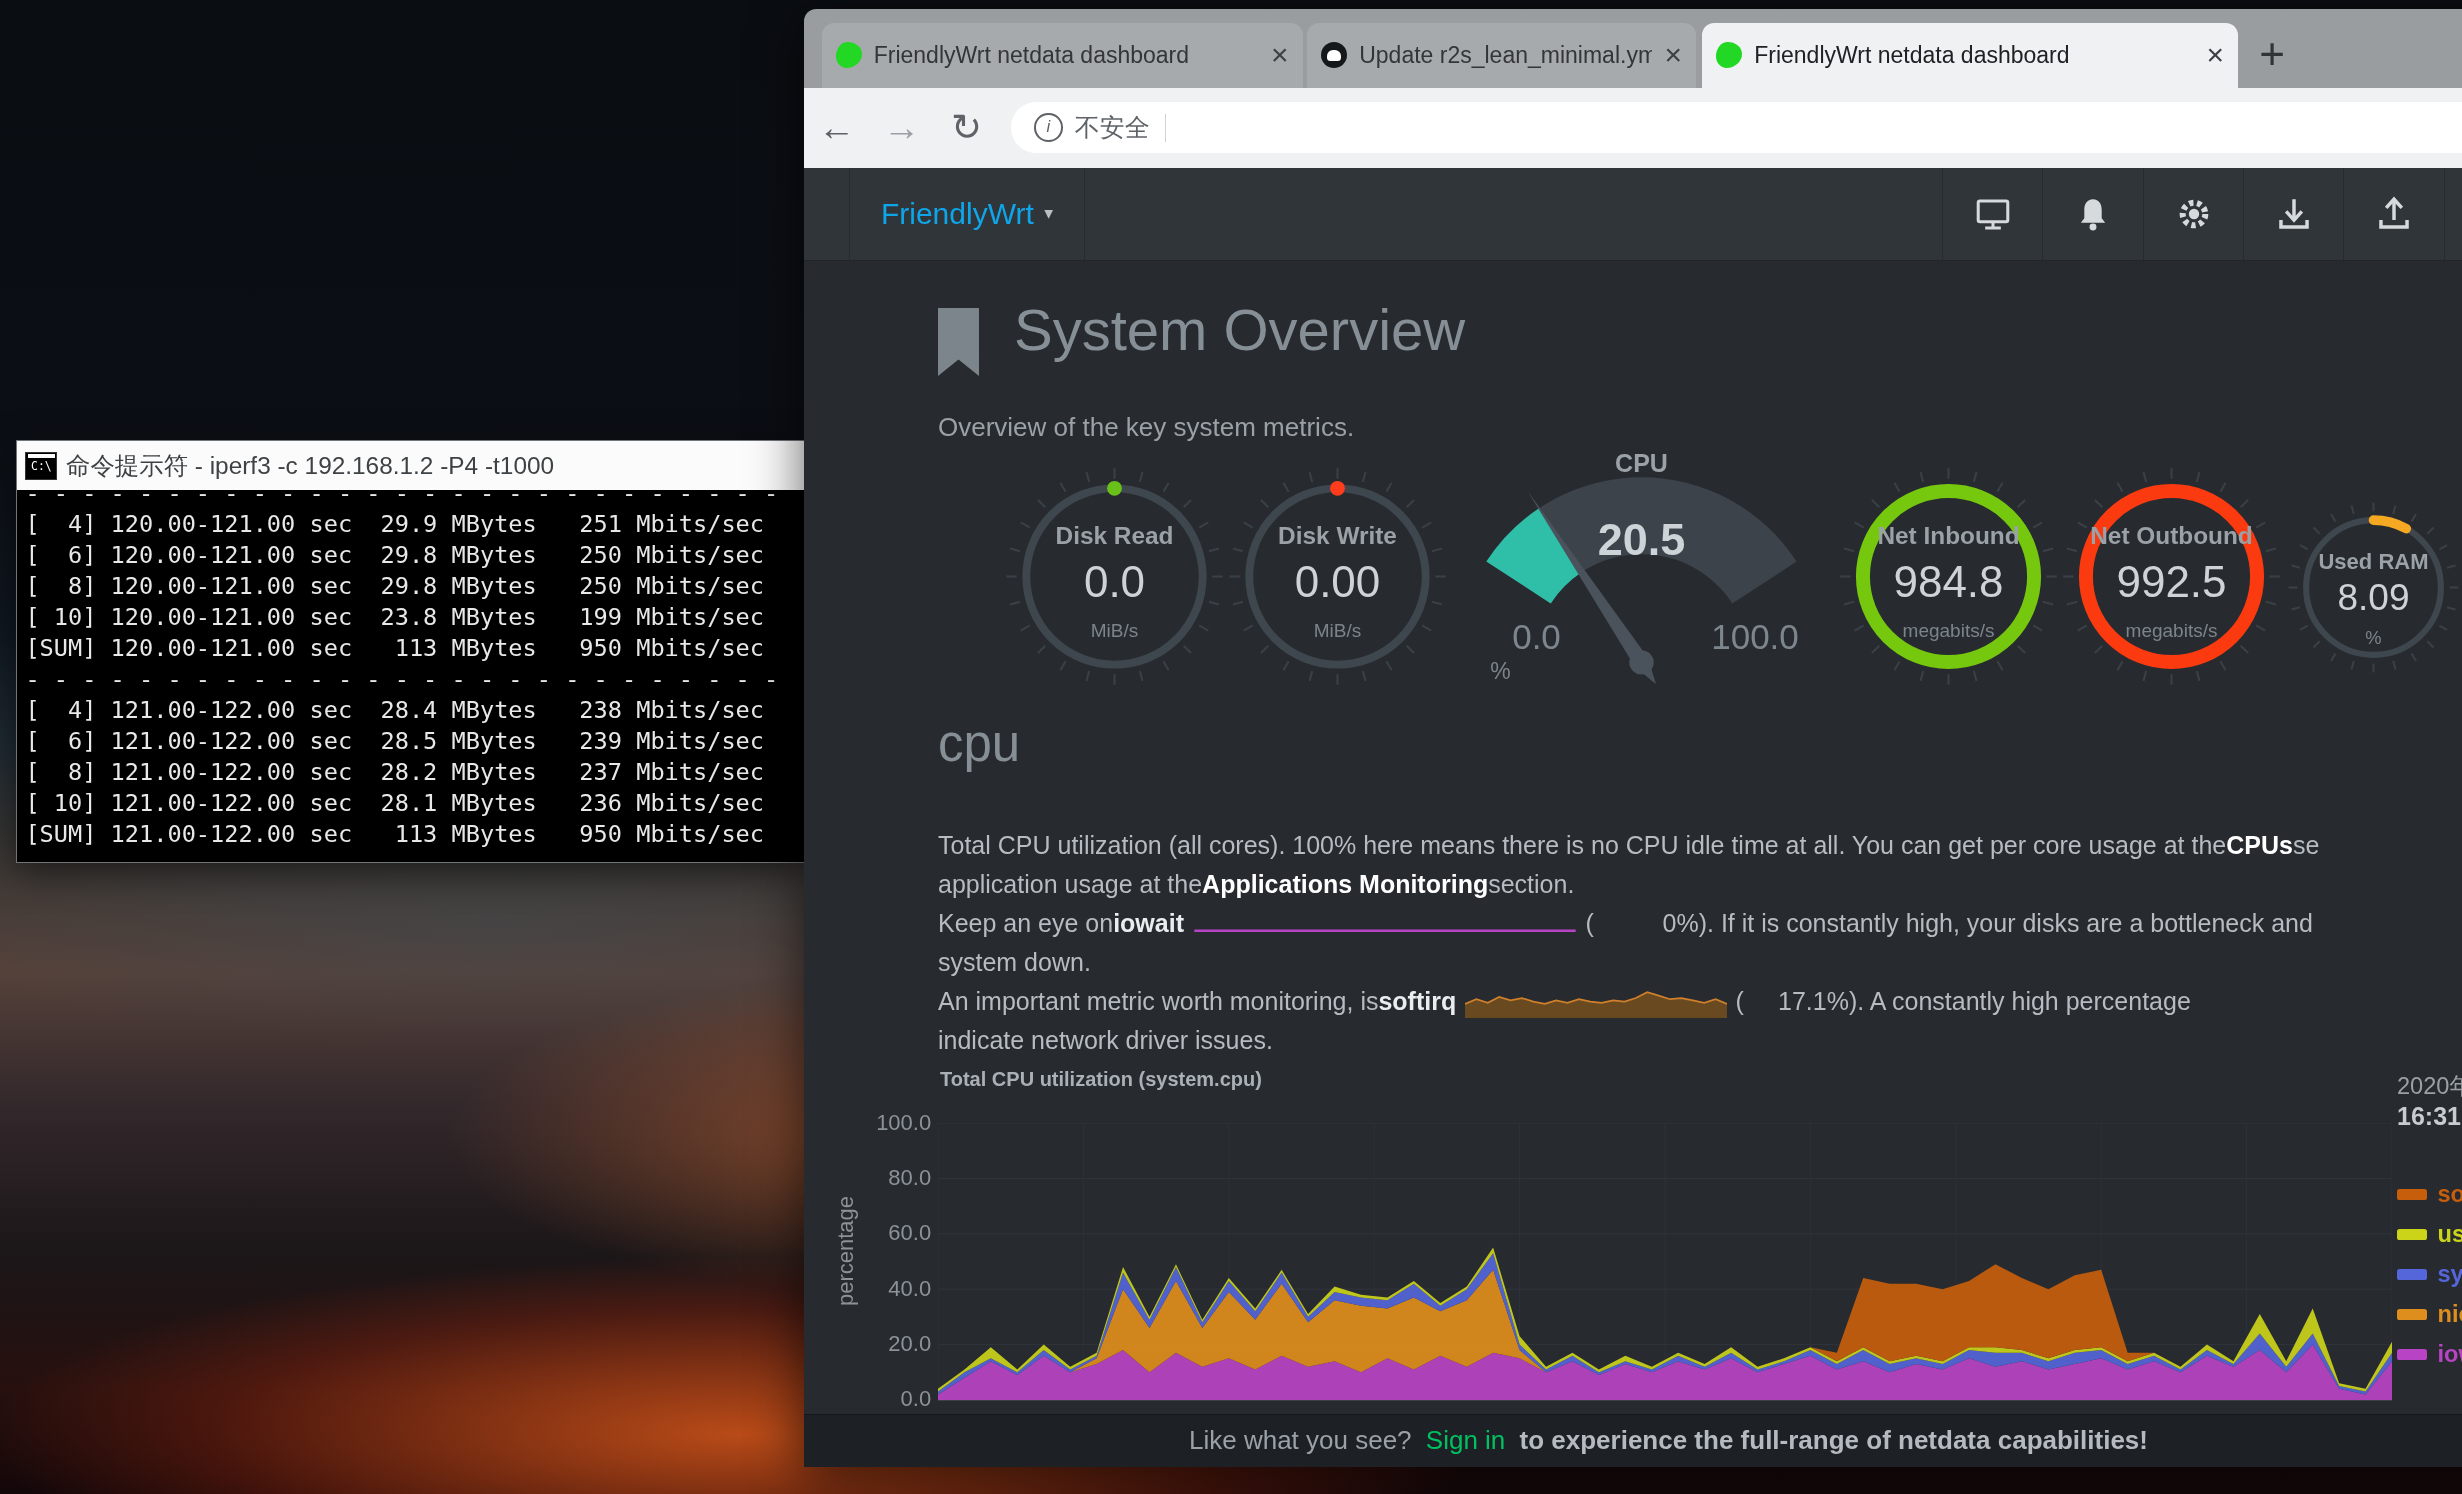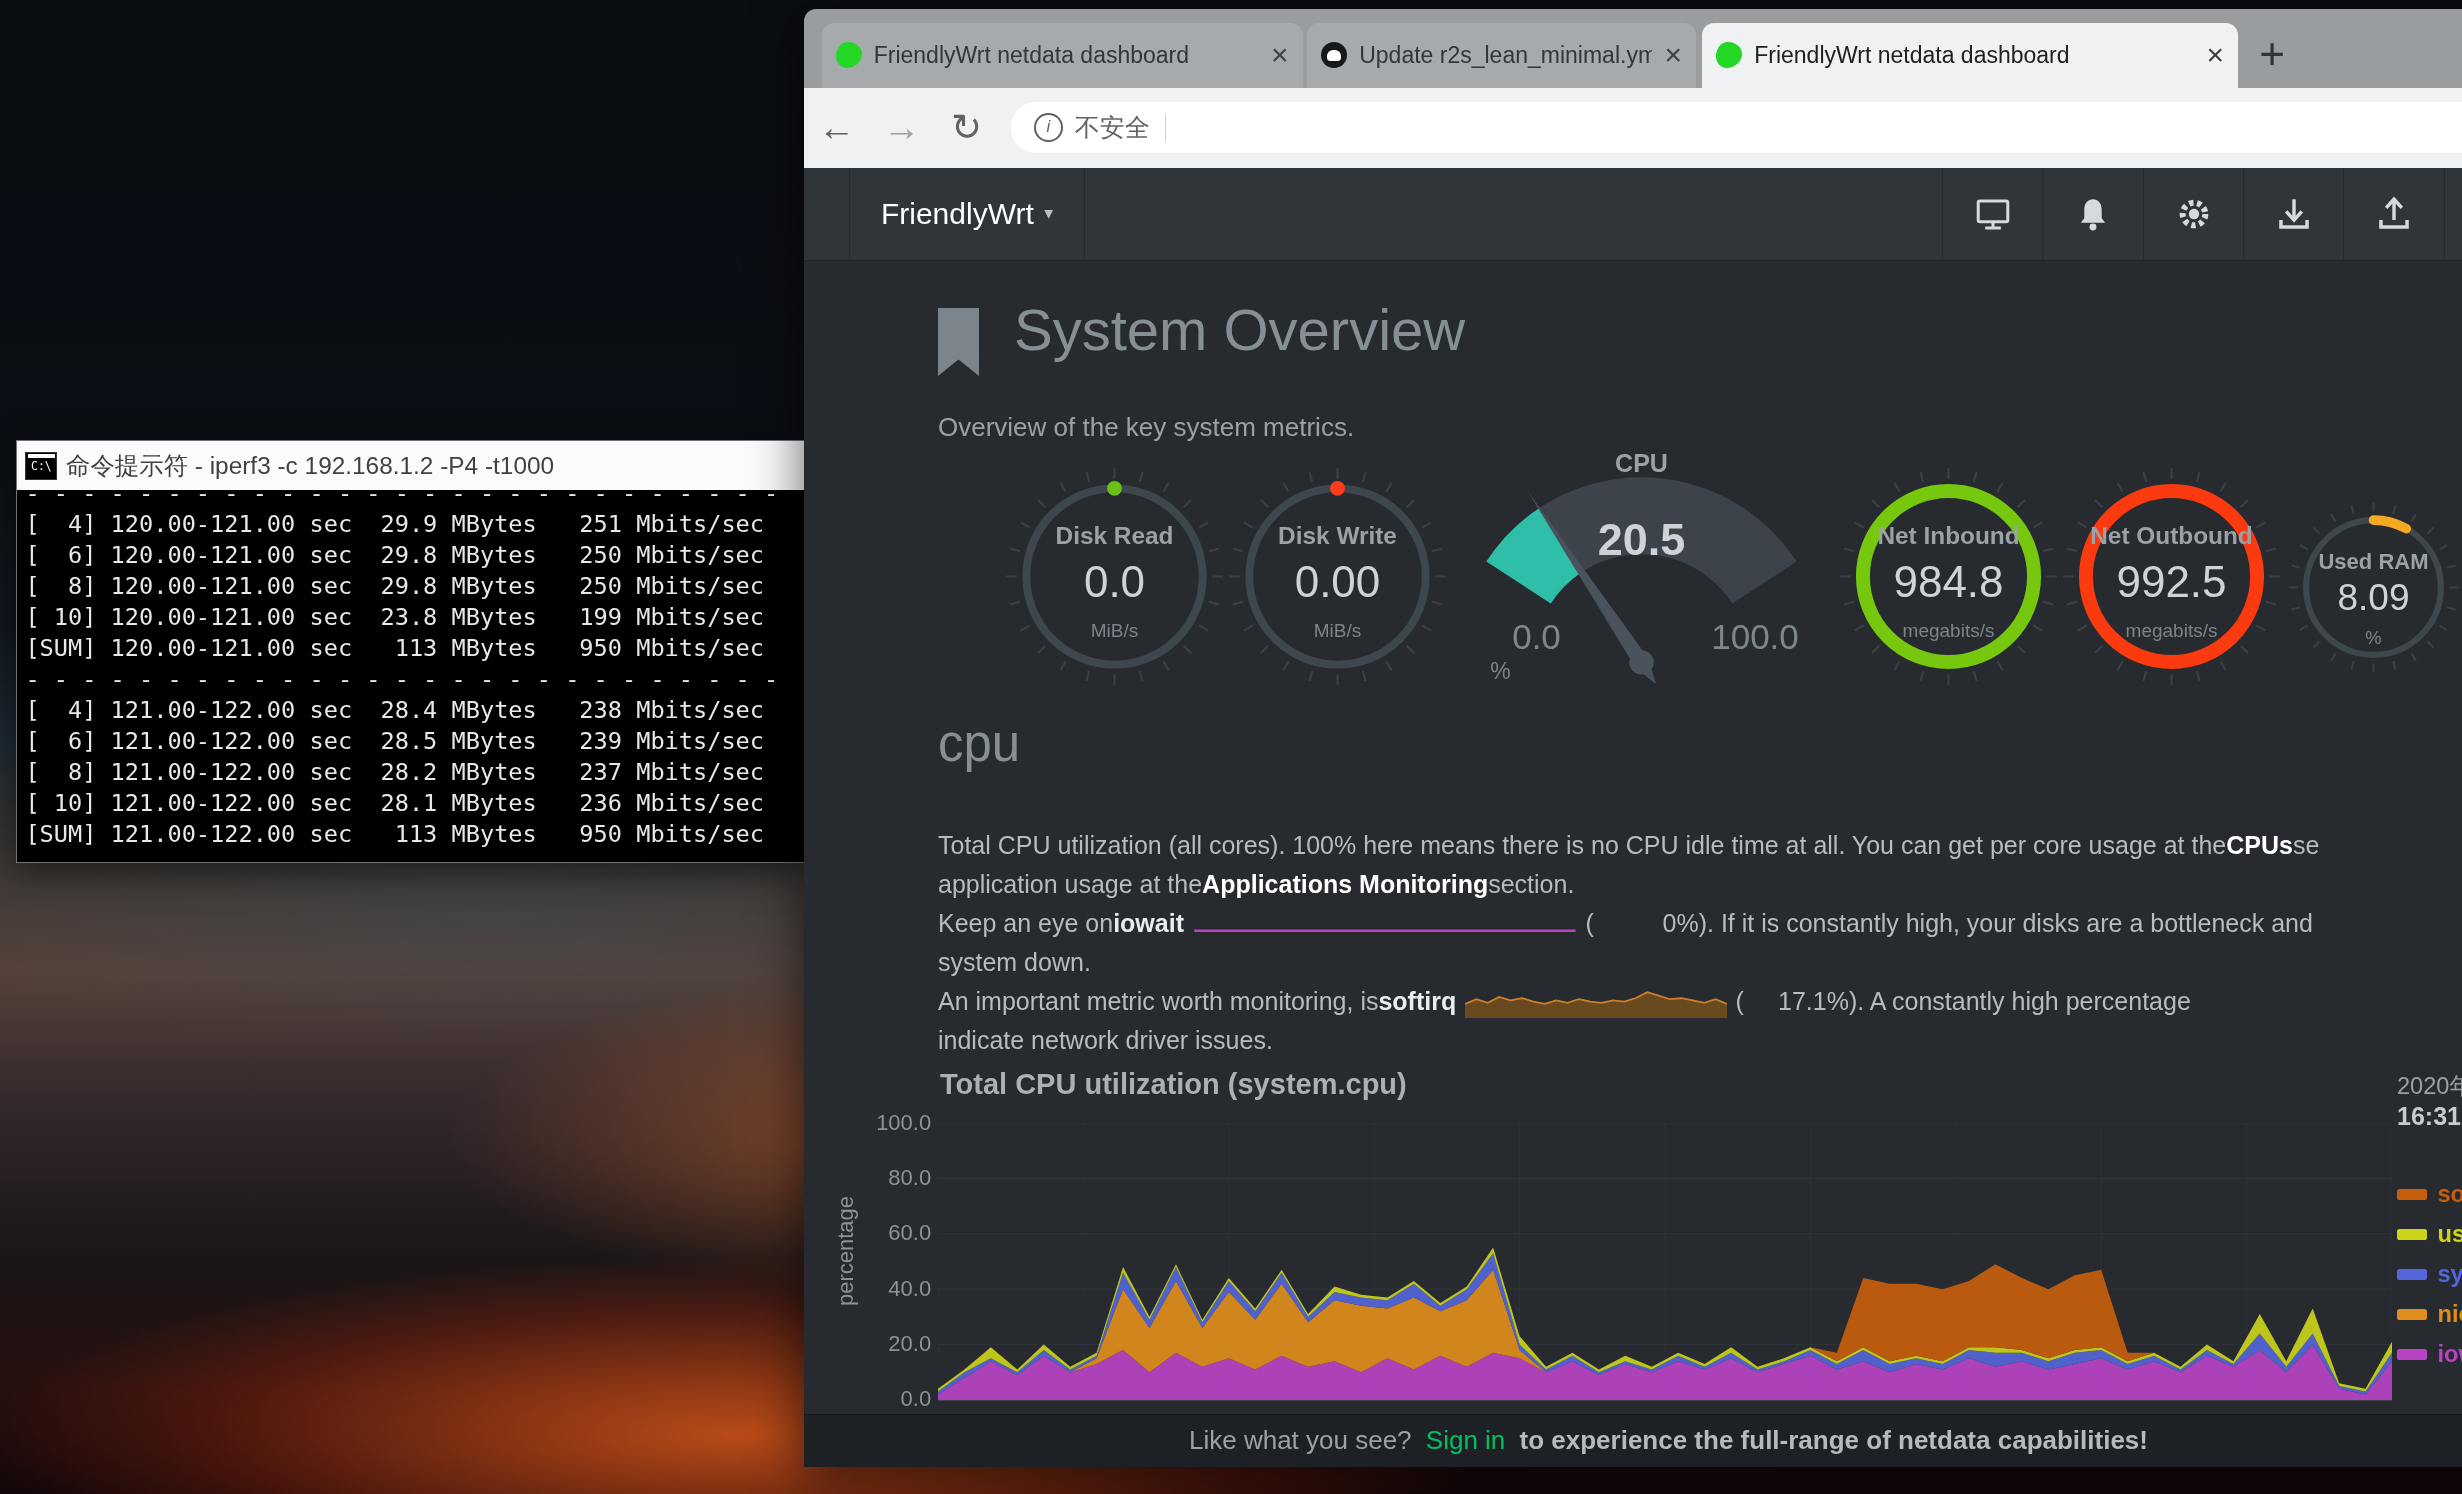--- a/index.html
+++ b/index.html
@@ -60,21 +60,21 @@
   .url-text{font-size:27px;color:#202124;white-space:nowrap;overflow:hidden;}
 
   .content{position:absolute;left:0;top:159px;right:0;bottom:0;background:#272b30;}
 
   
   .nd-navbar{position:absolute;left:0;top:0;right:0;height:92px;background:#30353a;
     border-bottom:0.9px solid #222629;}
   .nd-brand{position:absolute;left:45px;top:0;height:92px;width:234px;
     border-left:0.9px solid #272b30;border-right:0.9px solid #272b30;
     display:flex;align-items:center;justify-content:center;}
-  .nd-brand .b-txt{font-size:30px;color:#ffffff;}
+  .nd-brand .b-txt{font-size:30px;color:#0ea5e9;}
   .nd-brand .b-caret{font-size:17.5px;color:#b8bec3;margin-left:10.5px;}
   .nd-btn{position:absolute;top:0;height:92px;width:100px;border-left:0.9px solid #272b30;
     display:flex;align-items:center;justify-content:center;}
   .nd-btn svg{width:40px;height:40px;}
 
   
   .nd-page{position:absolute;left:0;top:92px;right:0;bottom:52px;overflow:hidden;}
   .bk-icon{position:absolute;left:134px;top:48px;}
   .page-title{position:absolute;left:210px;top:36px;font-size:58px;color:#878f96;white-space:nowrap;}
   .page-sub{position:absolute;left:134px;top:152px;font-size:26px;color:#9aa1a7;white-space:nowrap;}
@@ -97,21 +97,21 @@
   .g-cpu .g-unit{left:51px;top:240px;width:35px;font-size:23px;text-align:center;}
 
   .cpu-head{position:absolute;left:134px;top:454px;font-size:51px;color:#878f96;}
   .cpu-text{position:absolute;left:134px;top:566px;width:1572px;font-size:25px;color:#b6bcc1;}
   .cpu-text .row{height:39px;line-height:39px;white-space:nowrap;display:flex;align-items:center;}
   .cpu-text b{color:#e9edf0;}
   .cpu-text .lnk{color:#ffffff;font-weight:bold;}
   .spark{margin:0 8.7px;flex:0 0 auto;}
   .pval{display:inline-block;width:105px;text-align:right;}
 
-  .chart-title{position:absolute;left:136px;top:808px;font-size:29px;font-weight:bold;color:#a9b0b6;white-space:nowrap;}
+  .chart-title{position:absolute;left:136px;top:808px;font-size:20px;font-weight:bold;color:#a9b0b6;white-space:nowrap;}
   .chart-date{position:absolute;left:1593px;top:810px;font-size:23.6px;color:#9aa0a5;white-space:nowrap;}
   .chart-time{position:absolute;left:1593px;top:842px;font-size:25px;font-weight:bold;color:#c7ccd1;white-space:nowrap;}
   .ytick{position:absolute;width:122px;text-align:right;font-size:22px;color:#8b9298;left:5.2px;}
   .ylab{position:absolute;left:-54px;top:978px;width:192px;text-align:center;font-size:22px;color:#8b9298;
     transform:rotate(-90deg);}
   .plot{position:absolute;left:134px;top:863px;}
   .axisline{position:absolute;left:134px;top:1140px;width:1454px;height:1.7px;background:#3c4248;}
   .legend{position:absolute;left:1593px;top:915px;}
   .leg-item{display:flex;align-items:center;height:40px;white-space:nowrap;}
   .leg-sw{width:30px;height:11.4px;border-radius:2.6px;margin-right:10.5px;flex:0 0 auto;}

